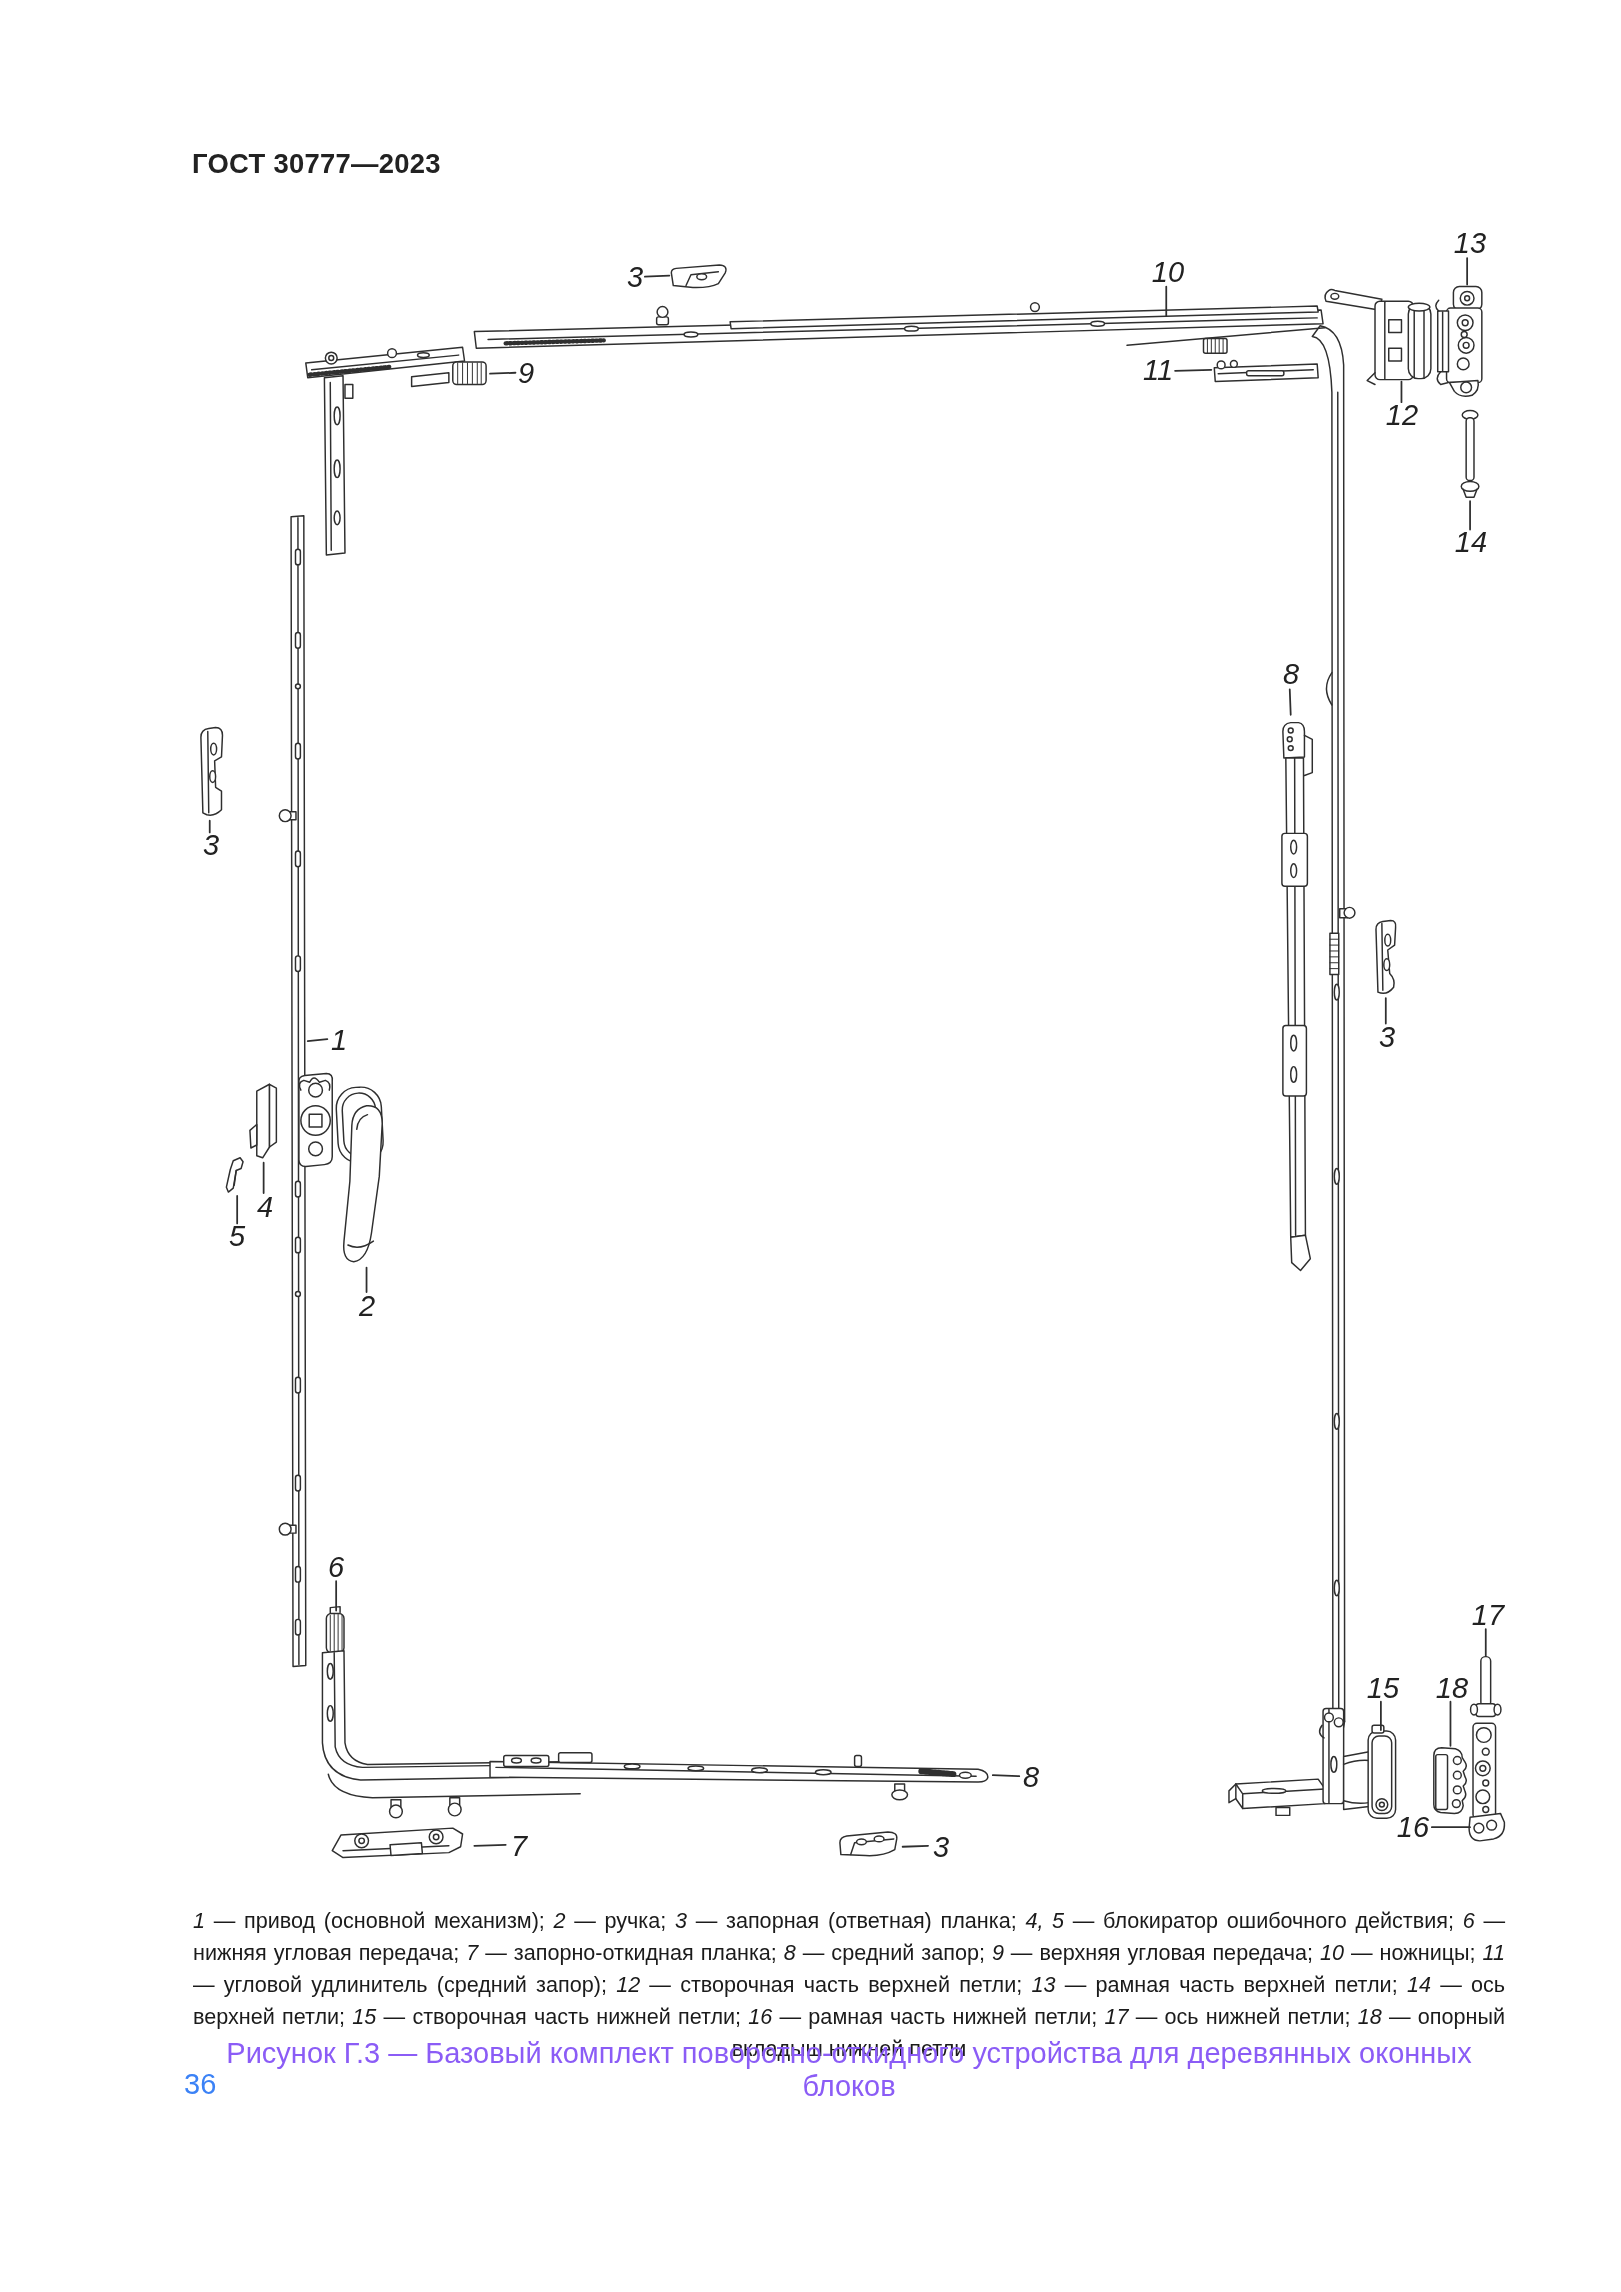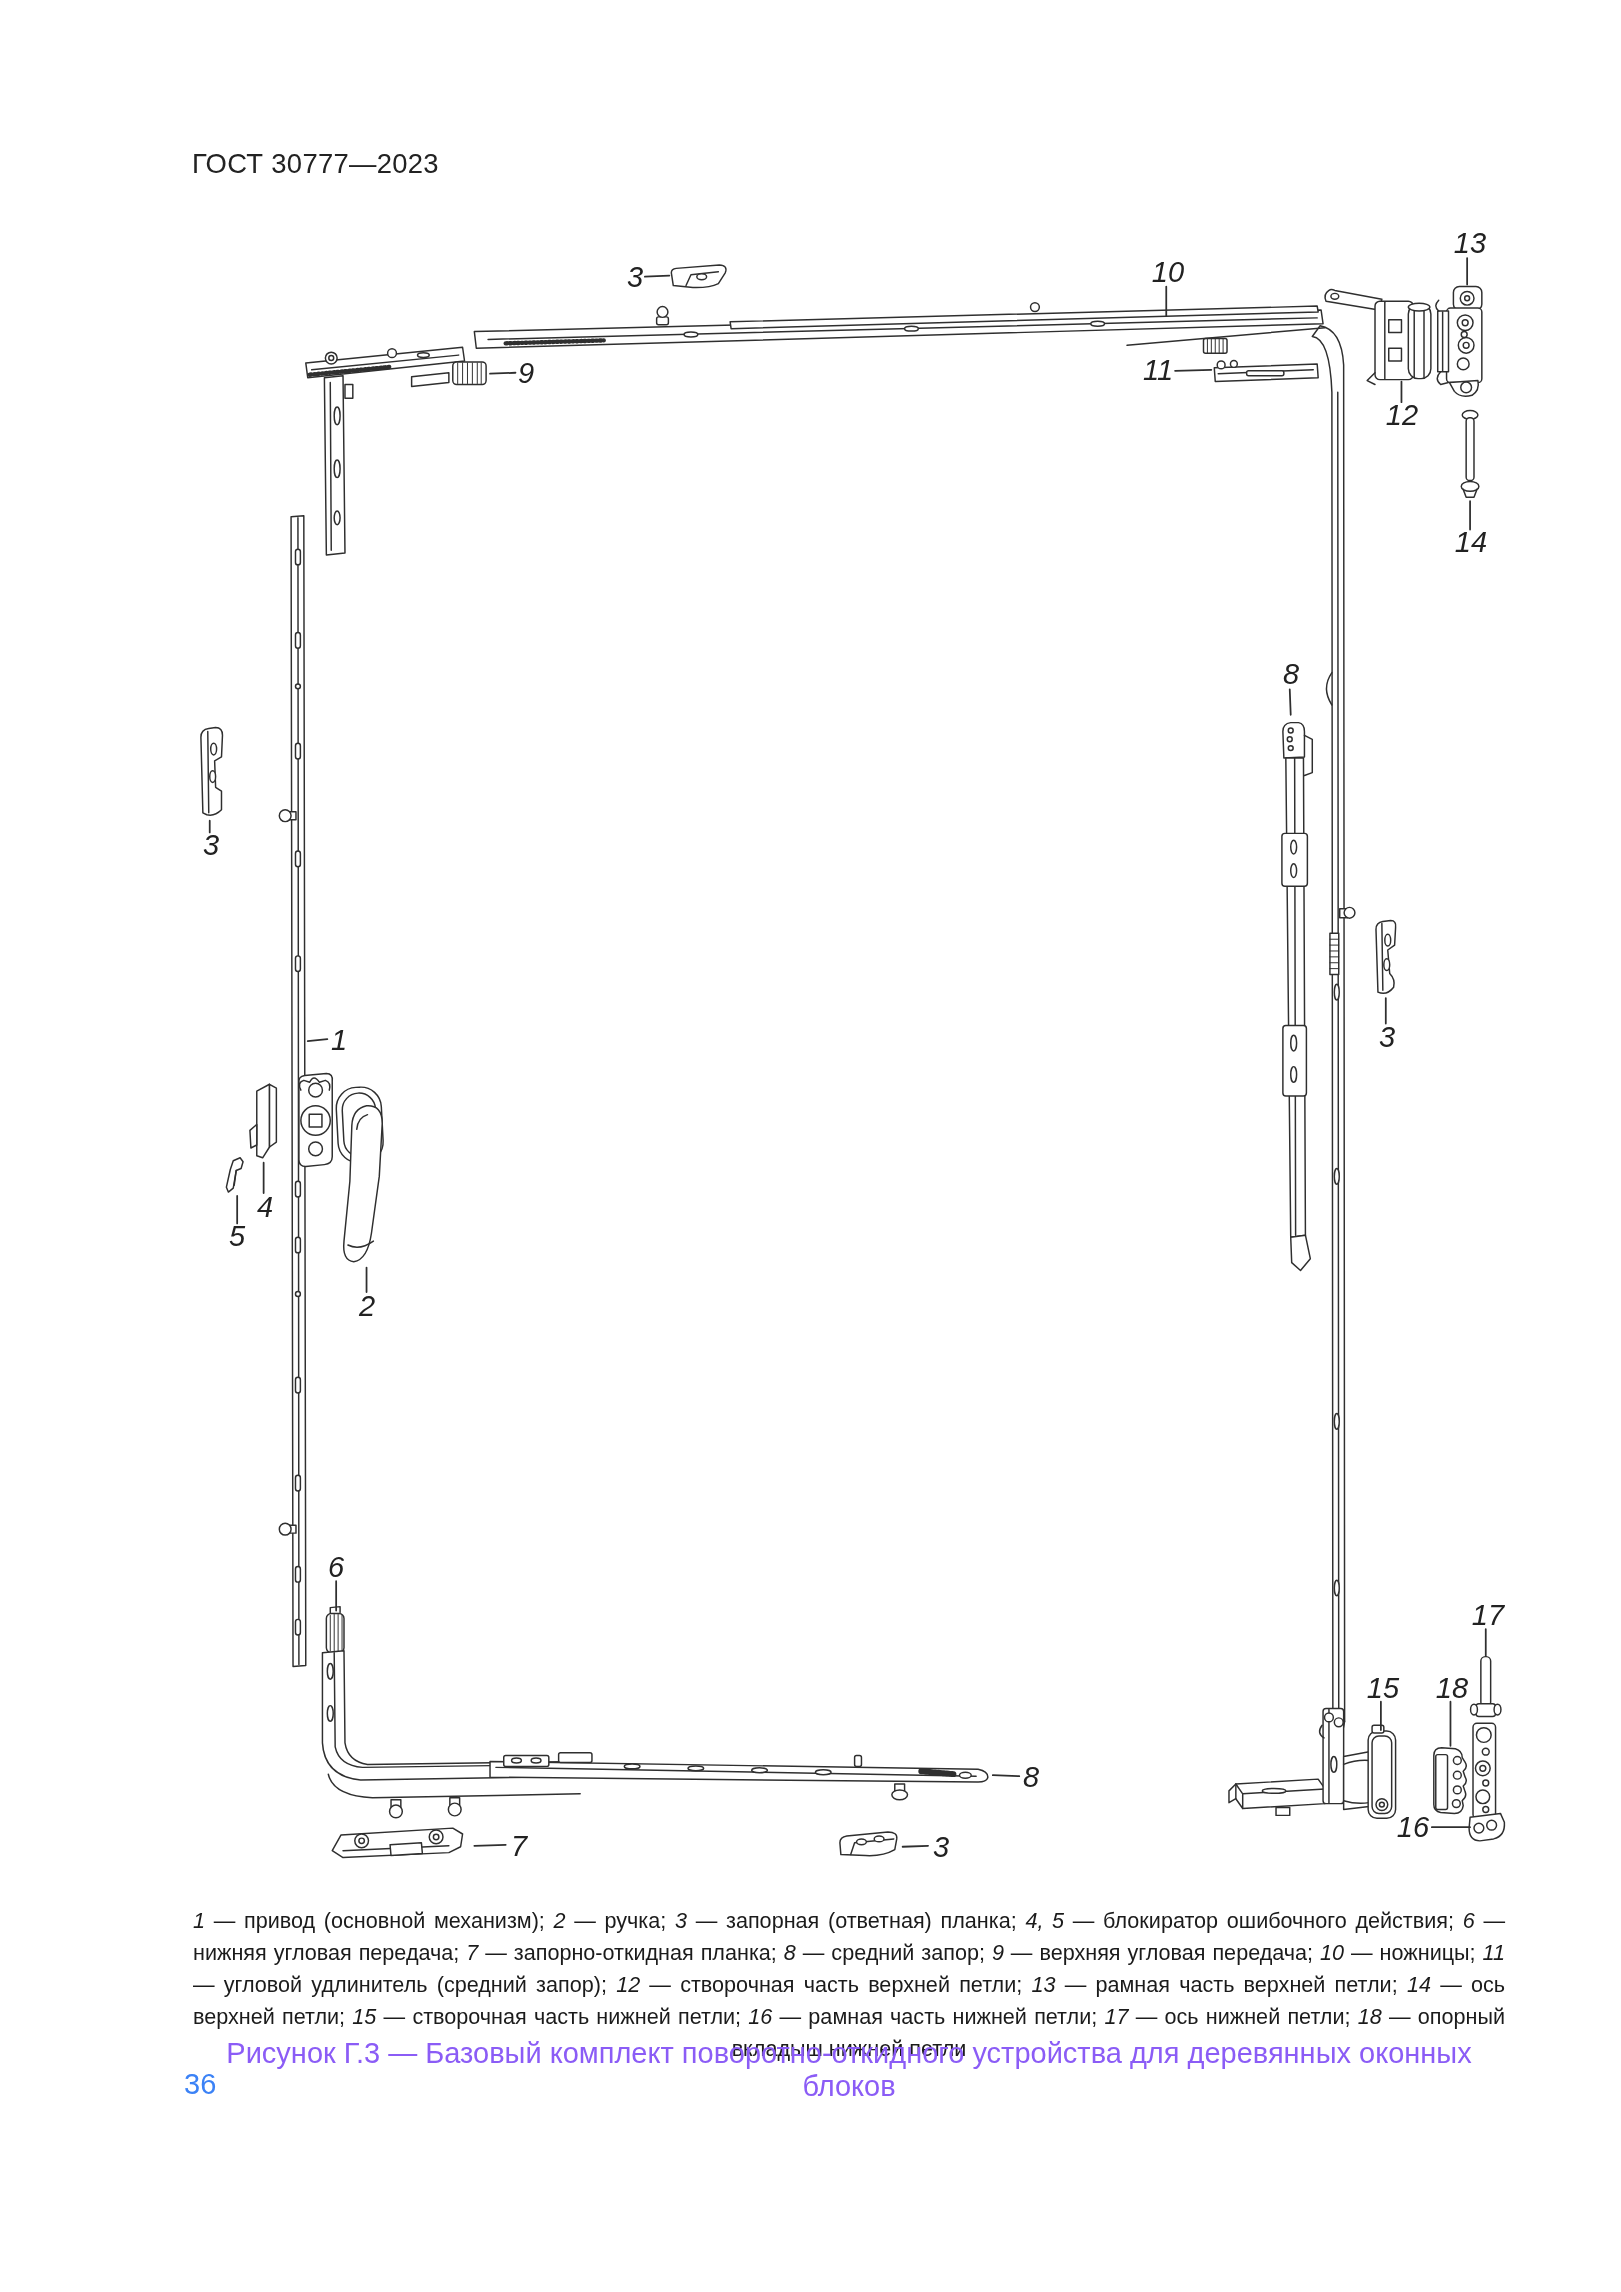--- a/index.html
+++ b/index.html
@@ -2,21 +2,21 @@
 <html><head>
 <meta charset="utf-8">
 <style>
   html,body { margin:0; padding:0; background:#ffffff; }
   .page {
     position:relative; width:1621px; height:2293px; background:#ffffff;
     font-family:"Liberation Sans", sans-serif; color:#1c1c1c; overflow:hidden;
   }
   .header {
     position:absolute; left:192px; top:148px;
-    font-size:27.4px; font-weight:normal; letter-spacing:0.3px; color:#222;
+    font-size:27.4px; font-weight:bold; letter-spacing:0.3px; color:#222;
   }
   .drawing-svg { position:absolute; left:0; top:0; width:1621px; height:2293px; }
   .callout {
     position:absolute; transform:translate(-50%,-50%);
     font-style:italic; font-size:29px; color:#222; white-space:nowrap;
   }
   .legend {
     position:absolute; left:193px; top:1881px; width:1312px;
     font-size:21.6px; line-height:32px; color:#1b1b1b;
     text-align:justify; text-align-last:center;margin-top:24px;

